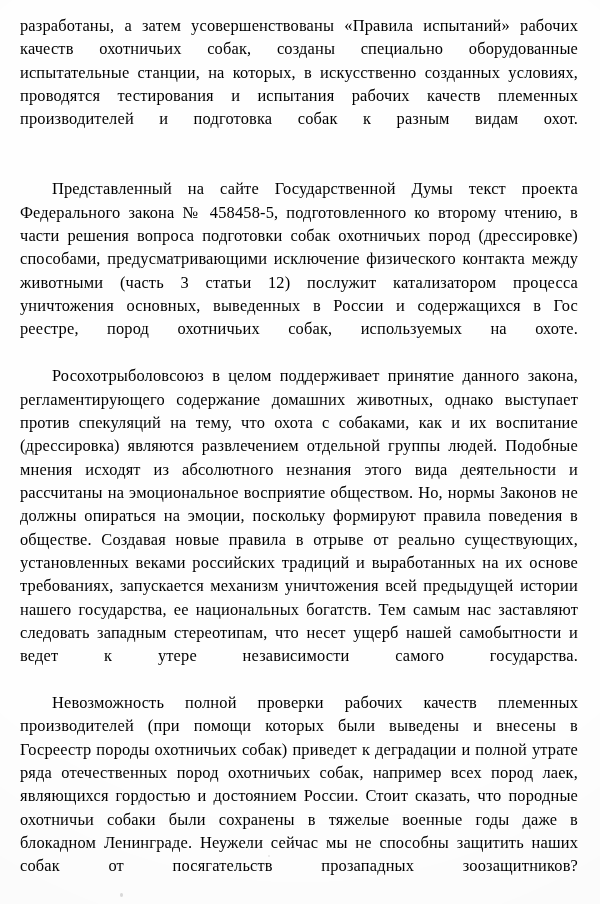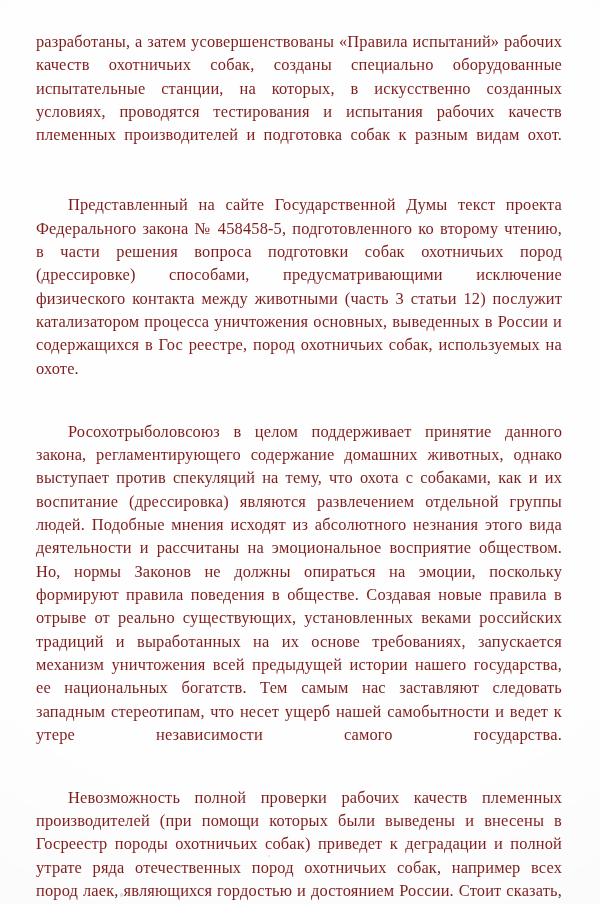--- a/index.html
+++ b/index.html
@@ -33,27 +33,27 @@
       radial-gradient(120% 80% at 50% 40%, rgba(255,255,255,0) 60%, rgba(0,0,0,0.018) 100%);
     mix-blend-mode: multiply;
   }
 
   .doc-body {
     position: relative;
     z-index: 2;
   }
 
   p.para {
-    margin: 16px;
+    margin: 0;
     text-align: justify;
     text-justify: inter-word;
     text-indent: 32px;
     font-size: 16.4px;
     line-height: 23.35px;
-    color: #7f1d1d;
+    color: #000000;
     letter-spacing: 0.01em;
     word-spacing: 0.02em;
     font-family: Liberation Serif, serif;
     -webkit-font-smoothing: antialiased;
   }
 
   
   p.para.continuation {
     text-indent: 0;
   }

